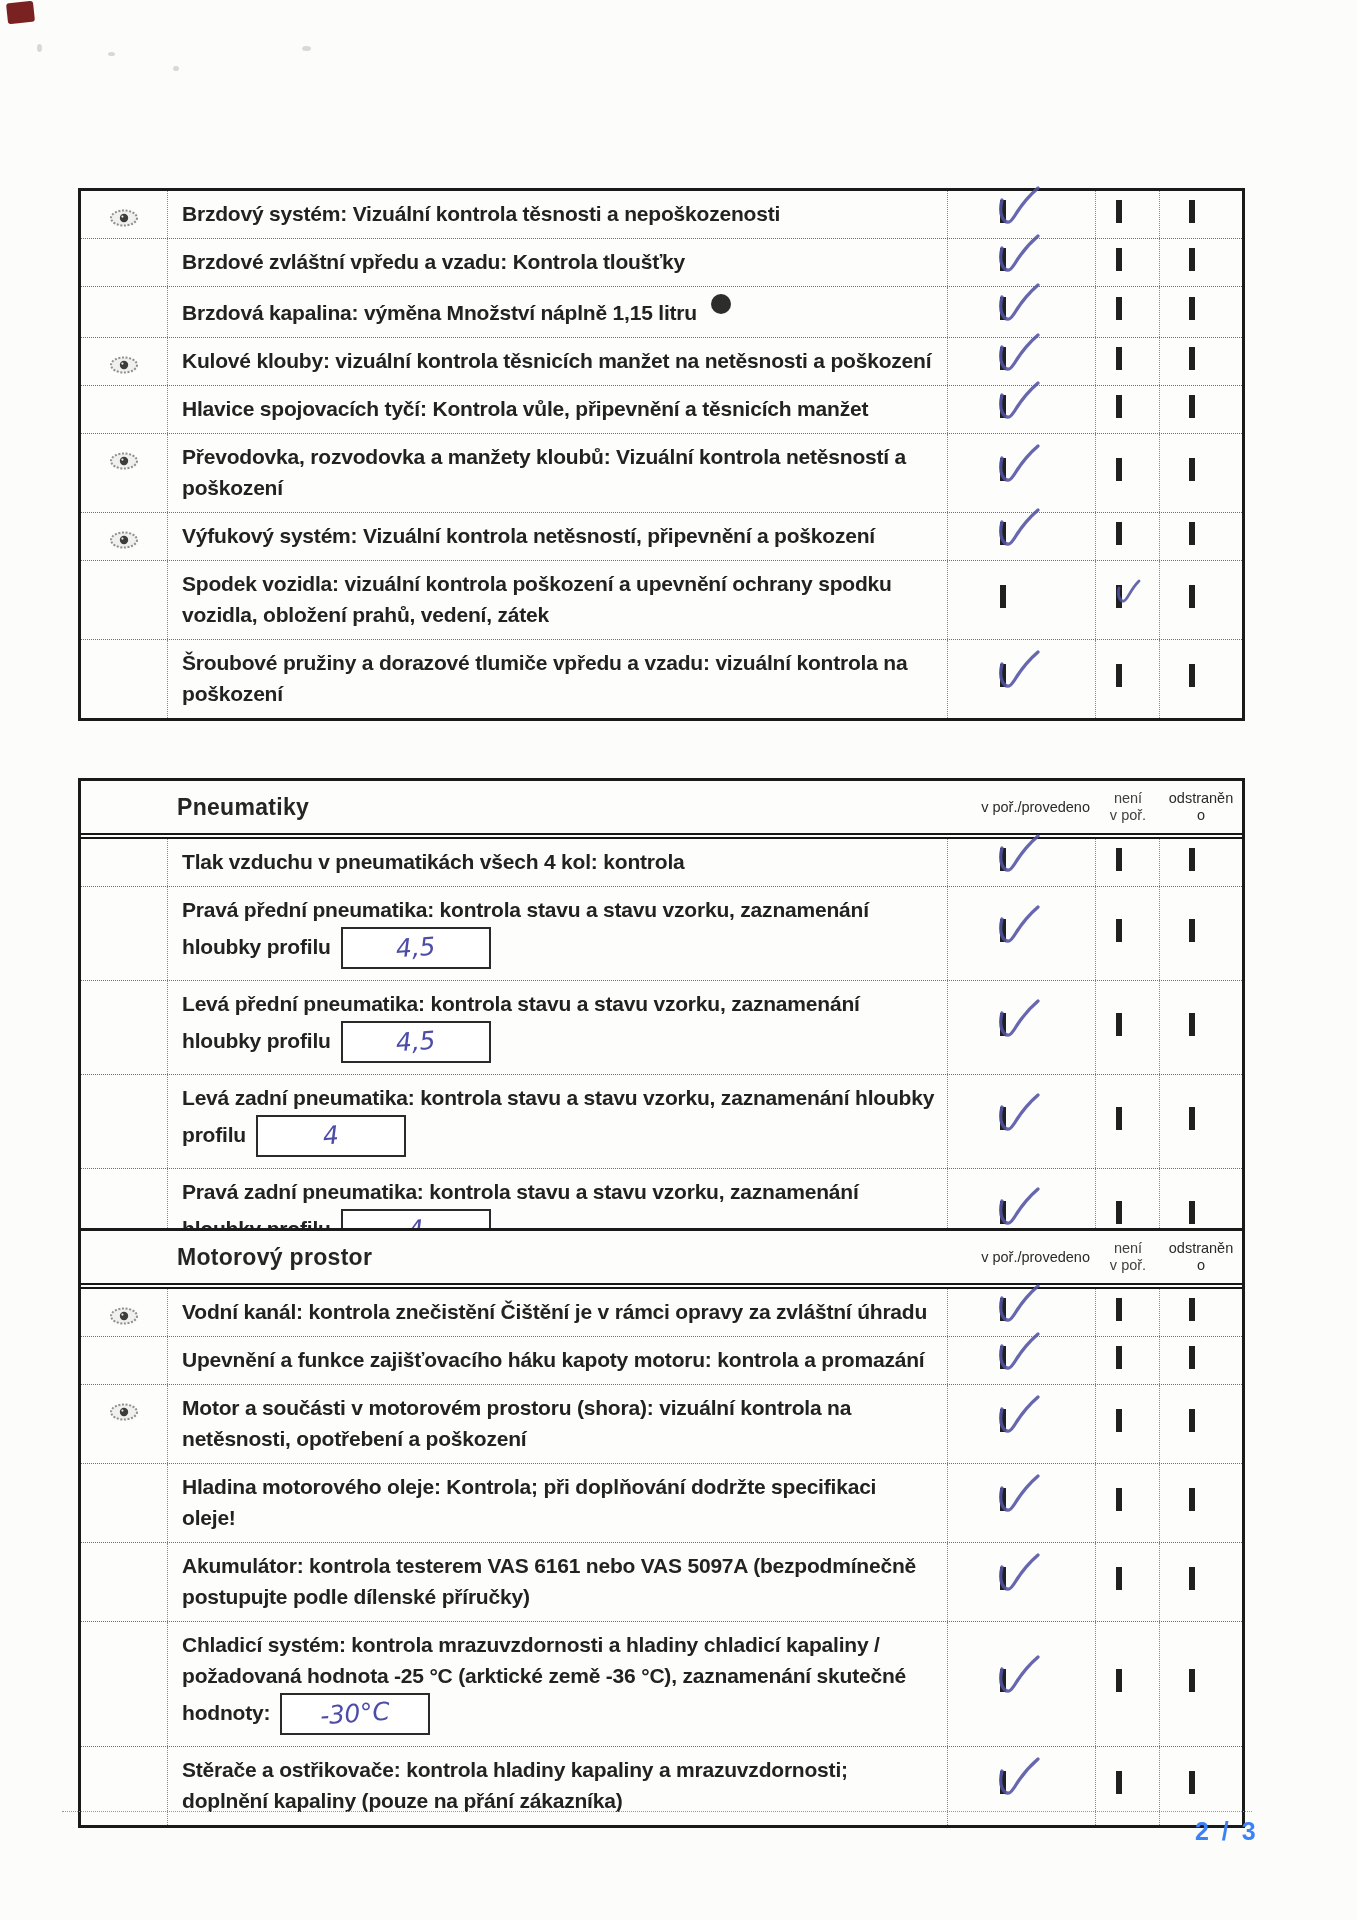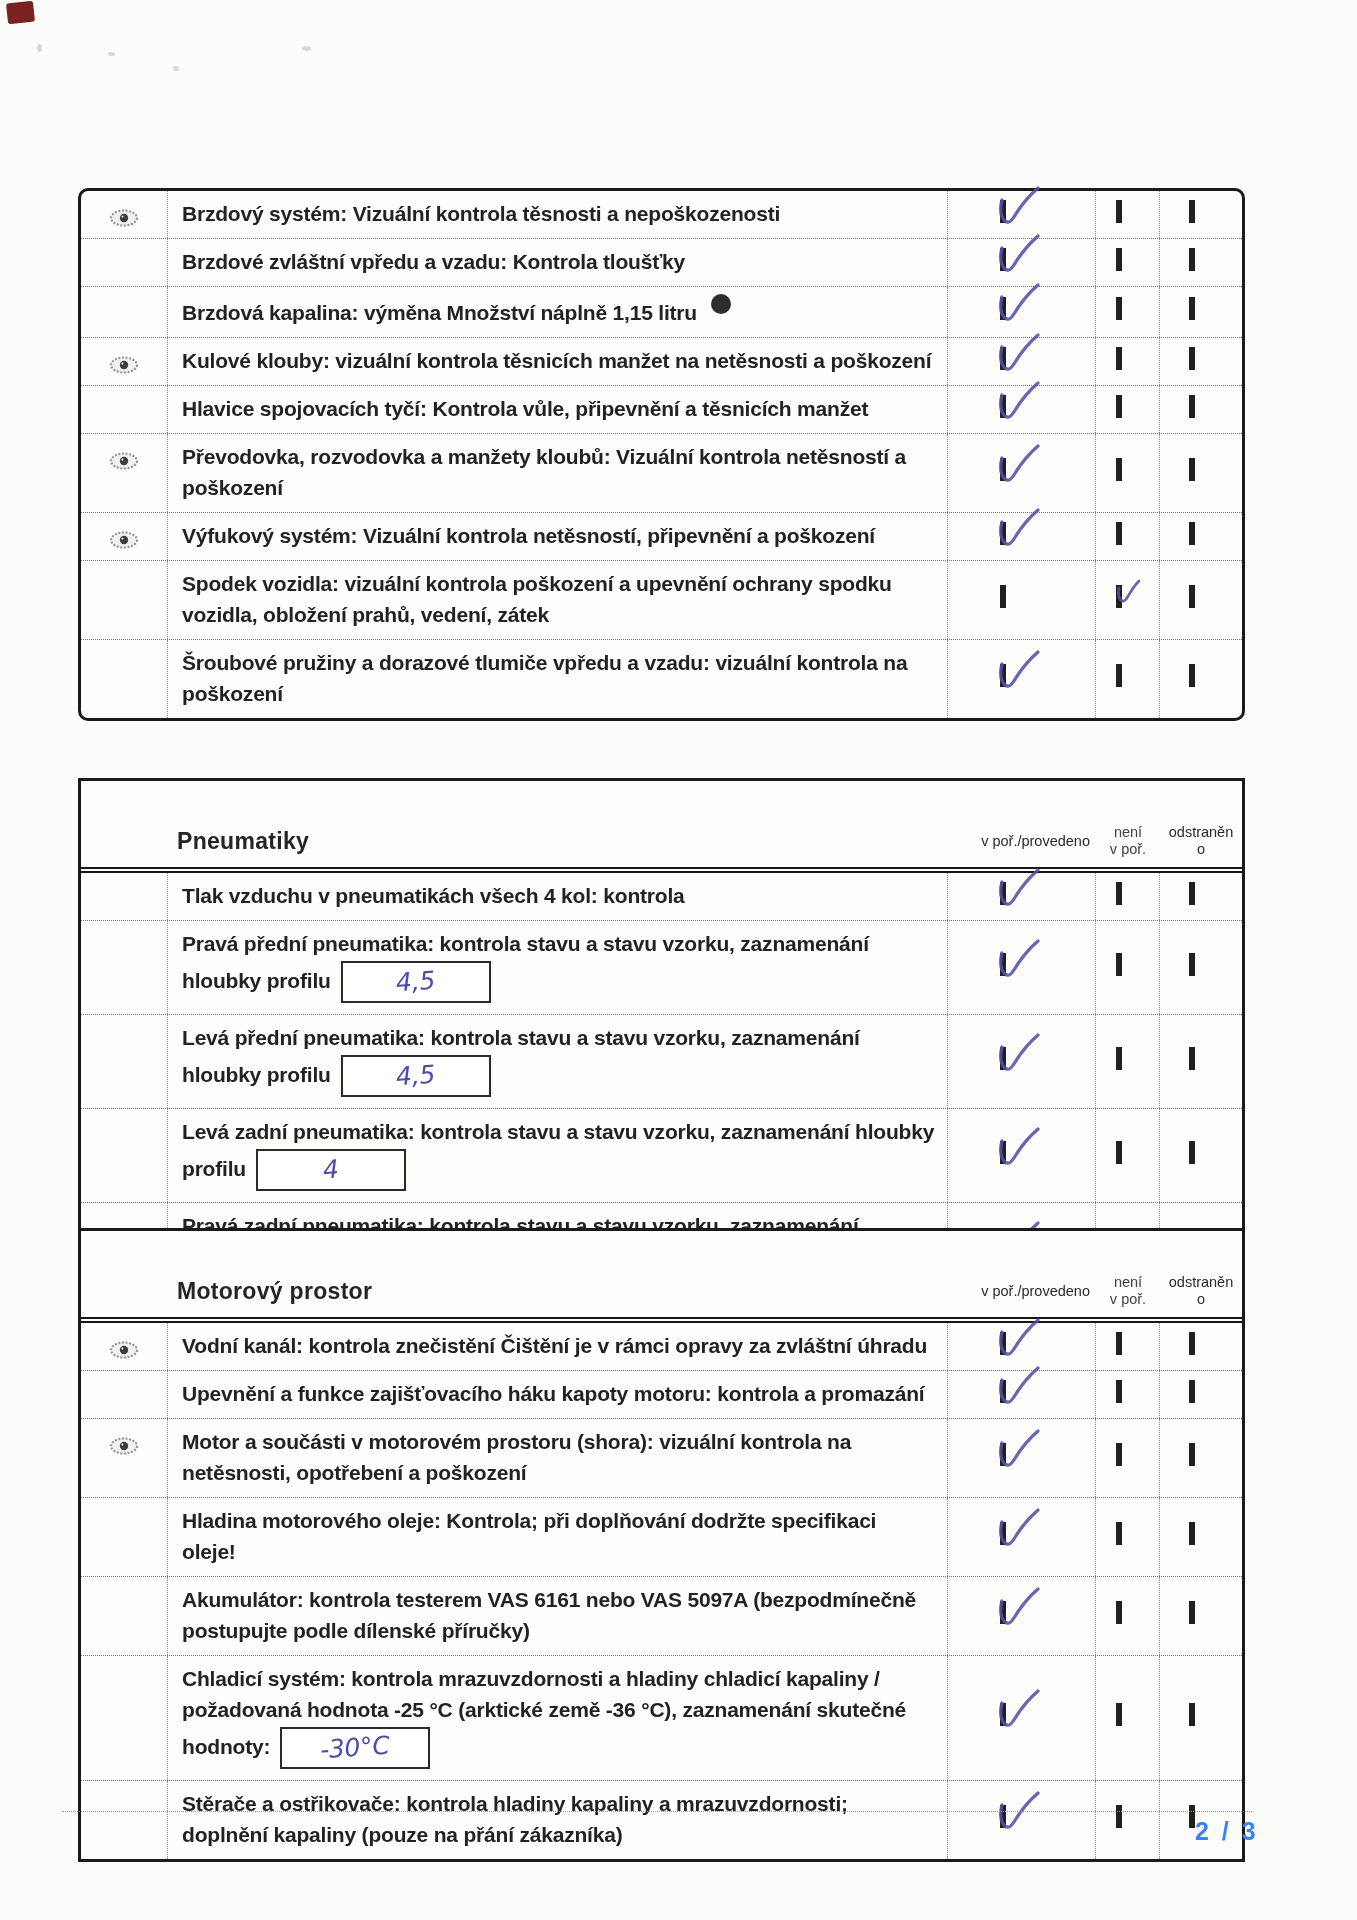--- a/index.html
+++ b/index.html
@@ -9,25 +9,25 @@
     font-family:"Liberation Sans", sans-serif;
     color:#1e1e1e;overflow:hidden;
   }
   .speck{position:absolute;background:#b9b9b4;border-radius:50%;opacity:.55;}
   .corner-mark{position:absolute;left:7px;top:2px;width:27px;height:21px;
     background:#7a2222;border-radius:3px;transform:rotate(-6deg);}
   .tbl{
     position:absolute;left:78px;width:1167px;box-sizing:border-box;
     border:3px solid #1a1a1a;background:#fdfdfb;
   }
-  .t1{top:188px;border-radius:10px;}
+  .t1{top:188px;}
   .t2{top:778px;}
   .t3{top:1228px;}
   .thead{display:flex;align-items:center;border-bottom:6px double #161616;
-    min-height:58px;box-sizing:border-box;padding:2px 0;margin-top:34px;}
+    min-height:58px;box-sizing:border-box;padding:2px 0;}
   .h-title{width:867px;box-sizing:border-box;padding-left:96px;
     font-size:23px;font-weight:700;letter-spacing:.3px;color:#252525;}
   .h-ok{width:148px;box-sizing:border-box;font-size:14.5px;font-weight:400;
     text-align:right;padding-right:6px;color:#2a2a2a;}
   .h-nok{width:64px;font-size:14.5px;text-align:center;line-height:17px;color:#404040;}
   .h-fix{width:82px;font-size:14.5px;text-align:center;line-height:17px;color:#2a2a2a;}
   .row{display:flex;align-items:stretch;box-sizing:border-box;}
   .row + .row{border-top:1.5px dotted #6e6e6e;}
   .thead + .row{border-top:none;}
   .c-icon{width:87px;box-sizing:border-box;border-right:1.5px dotted #8a8a8a;

